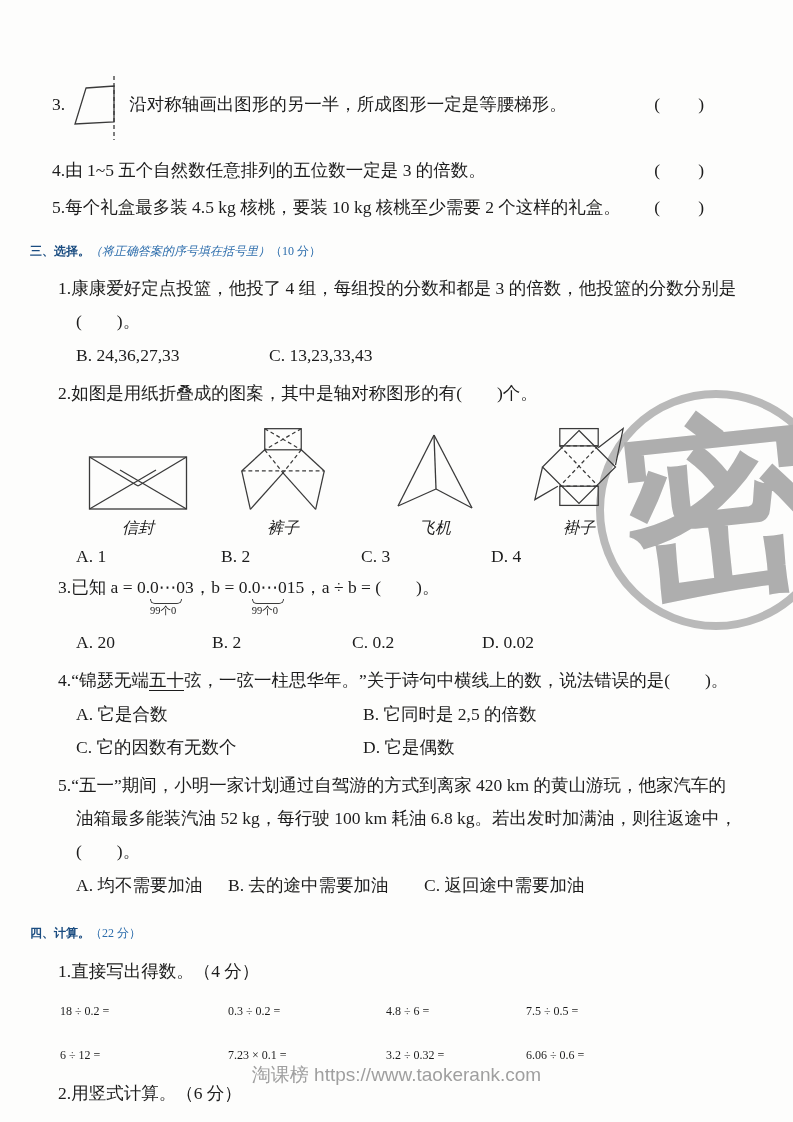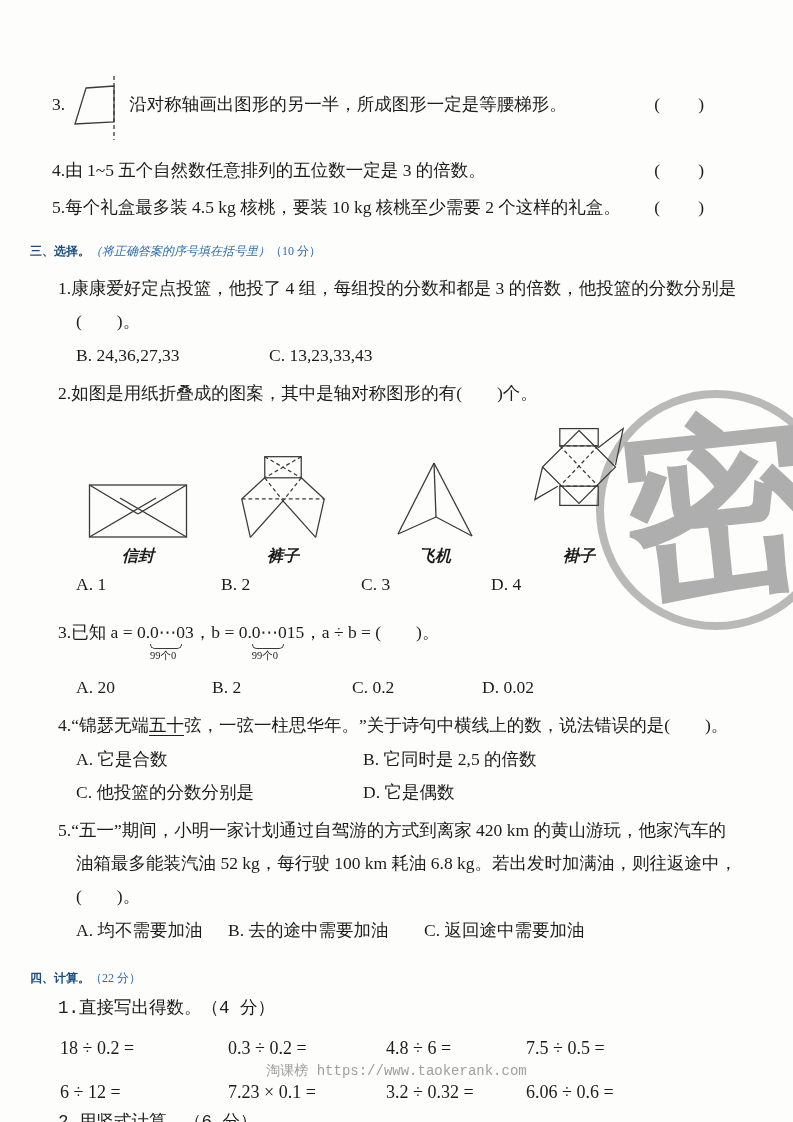--- a/index.html
+++ b/index.html
@@ -33,44 +33,44 @@
   .opts{display:grid;padding-left:46px;font-size:17.5px;line-height:31px;margin-top:2px;}
   .opts-q1{grid-template-columns:193px 218px auto;}
   .opts-q2{grid-template-columns:145px 140px 130px auto;}
   .opts-q3{grid-template-columns:136px 140px 130px auto;margin-top:10px;}
   .opts-2col{grid-template-columns:287px auto;}
   .opts-q5{grid-template-columns:152px 196px auto;}
 
   
   .figs{display:flex;align-items:flex-end;padding-left:42px;margin-top:12px;}
   .fig{display:flex;flex-direction:column;align-items:center;}
-  .fig .flabel{font-size:16px;font-style:italic;margin-top:6px;font-weight:bold;}
-  .fig1{width:132px;}.fig2{width:146px;}.fig3{width:158px;}.fig4{width:142px;gap:28px;}
+  .fig .flabel{font-size:16px;font-style:italic;margin-top:6px;}
+  .fig1{width:132px;}.fig2{width:146px;}.fig3{width:158px;}.fig4{width:142px;}
   .figsvg line,.figsvg rect,.figsvg polygon,.figsvg polyline{stroke:#3a3a3a;stroke-width:1.3;fill:none;}
   .dash{stroke-dasharray:4 3;}
 
   
-  .q3line{font-size:17.5px;line-height:30px;padding-left:28px;margin-top:17px;}
+  .q3line{font-size:17.5px;line-height:30px;padding-left:28px;margin-top:0;}
   .ubg{display:inline-flex;flex-direction:column;align-items:flex-start;vertical-align:baseline;}
   .ubg .d{line-height:21px;}
   .ub{display:flex;width:32px;height:5px;margin-top:1px;}
   .ub i{flex:1;border:1.1px solid #3a3a3a;border-top:none;}
   .ub i:first-child{border-right:none;border-bottom-left-radius:6px;}
   .ub i:last-child{border-left:none;border-bottom-right-radius:6px;}
   .ubl{font-size:10.5px;line-height:13px;}
   .uline{border-bottom:1.4px solid #1c1c1c;}
 
   
-  .calc-sub{font-size:17.5px;line-height:30px;padding-left:28px;font-family:Liberation Mono, monospace;}
-  .calc-grid{display:grid;padding-left:30px;font-size:18px;line-height:30px;}
+  .calc-sub{font-size:17.5px;line-height:30px;padding-left:28px;margin-top:8px;}
+  .calc-grid{display:grid;padding-left:30px;font-size:12px;line-height:30px;}
   .cg1{grid-template-columns:168px 158px 140px auto;margin-top:10px;}
   .cg2{grid-template-columns:168px 158px 140px auto;margin-top:14px;}
 
   .footer{position:absolute;top:1062px;left:0;width:100%;text-align:center;z-index:1;
-          font-family:Liberation Mono, monospace;font-size:14px;color:#9f9f9f;}
+          font-family:Liberation Sans, sans-serif;font-size:19px;color:#9f9f9f;}
 </style>
 </head>
 <body>
 
 <div class="page">
 
   <div class="wm">
     <span>密</span>
   </div>
 
@@ -192,21 +192,21 @@
     </div>
 
     <div class="q">
       <span>4.“锦瑟无端</span><span class="uline">五十</span><span>弦，一弦一柱思华年。”关于诗句中横线上的数，说法错误的是(　　)。</span>
     </div>
     <div class="opts opts-2col">
       <span>A. 它是合数</span>
       <span>B. 它同时是 2,5 的倍数</span>
     </div>
     <div class="opts opts-2col">
-      <span>C. 他投篮的分数分别是</span>
+      <span>C. 它的因数有无数个</span>
       <span>D. 它是偶数</span>
     </div>
 
     <div class="q">5.“五一”期间，小明一家计划通过自驾游的方式到离家 420 km 的黄山游玩，他家汽车的油箱最多能装汽油 52 kg，每行驶 100 km 耗油 6.8 kg。若出发时加满油，则往返途中，(　　)。</div>
     <div class="opts opts-q5">
       <span>A. 均不需要加油</span>
       <span>B. 去的途中需要加油</span>
       <span>C. 返回途中需要加油</span>
     </div>
 

